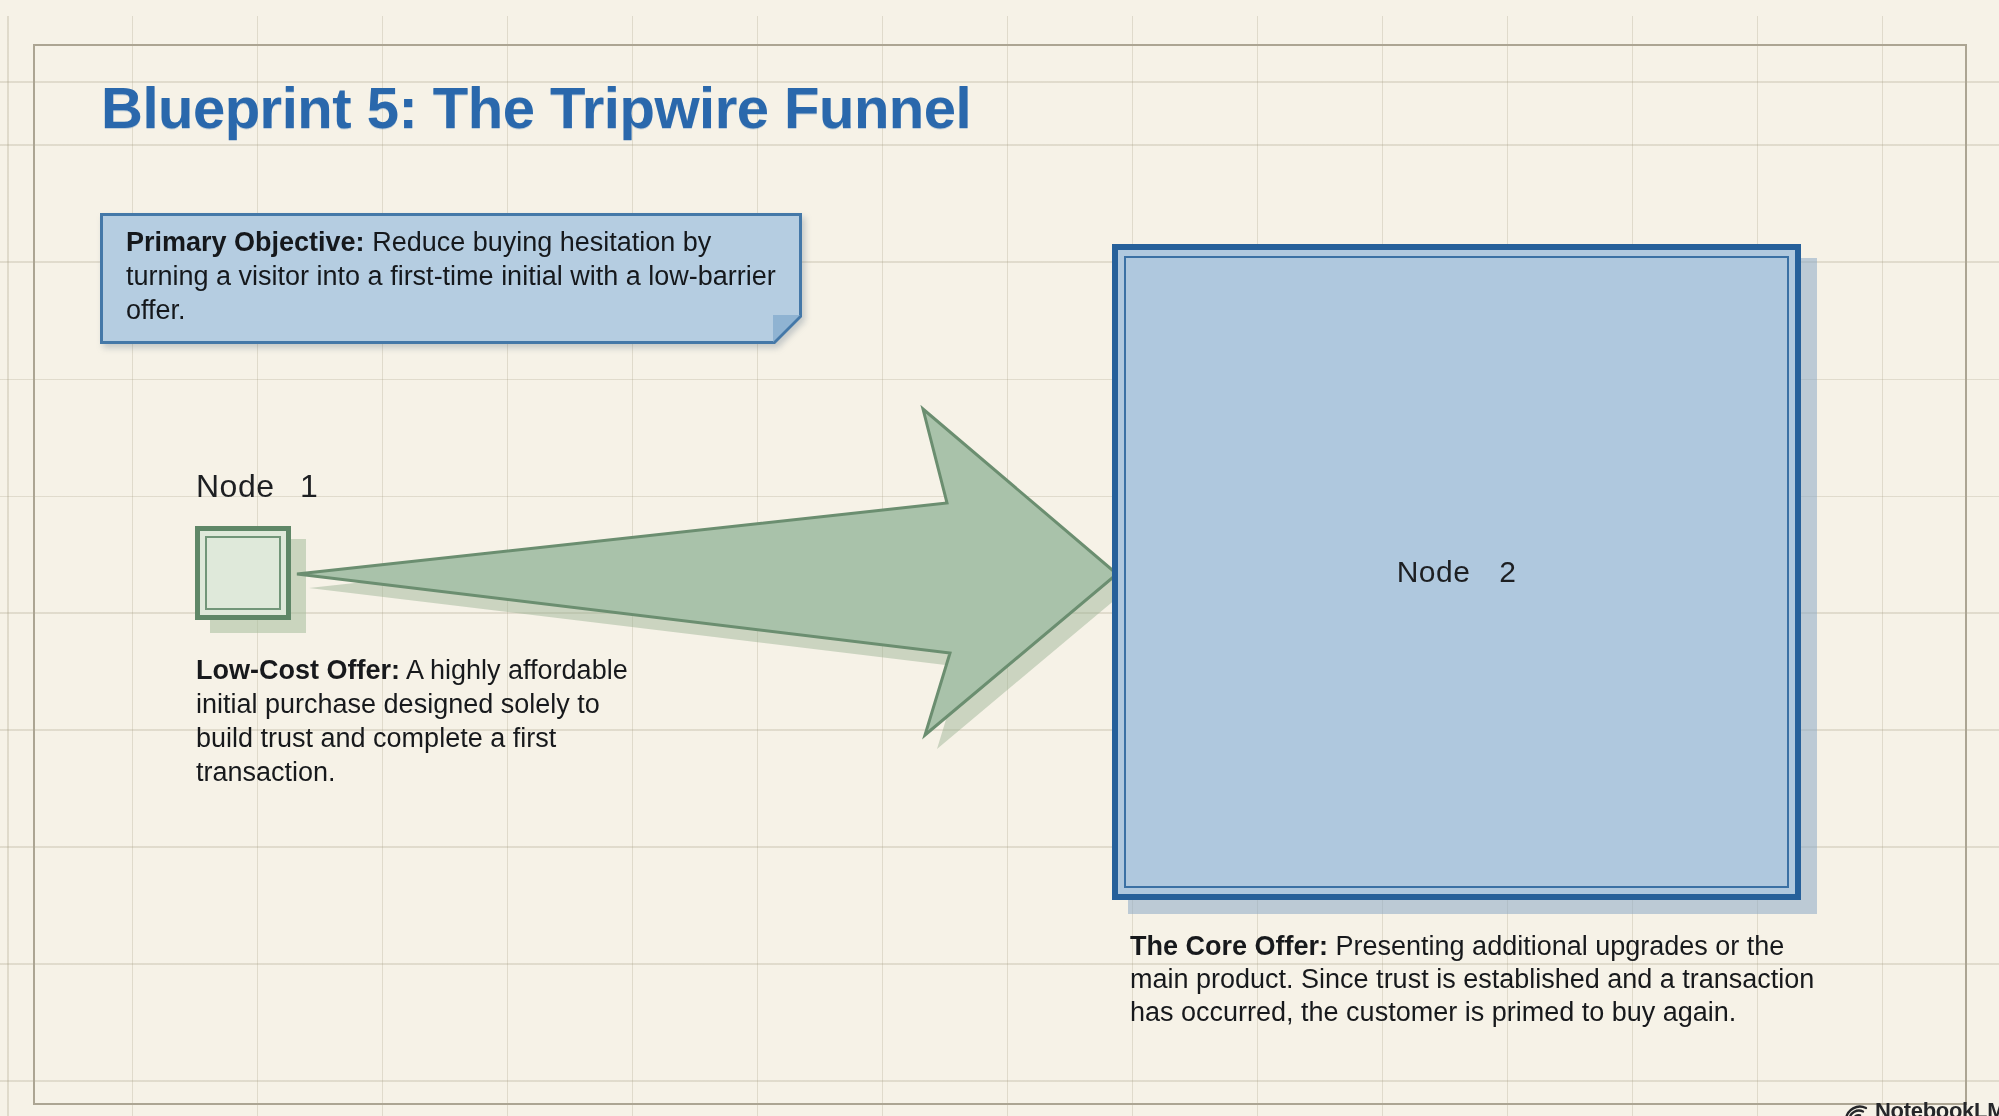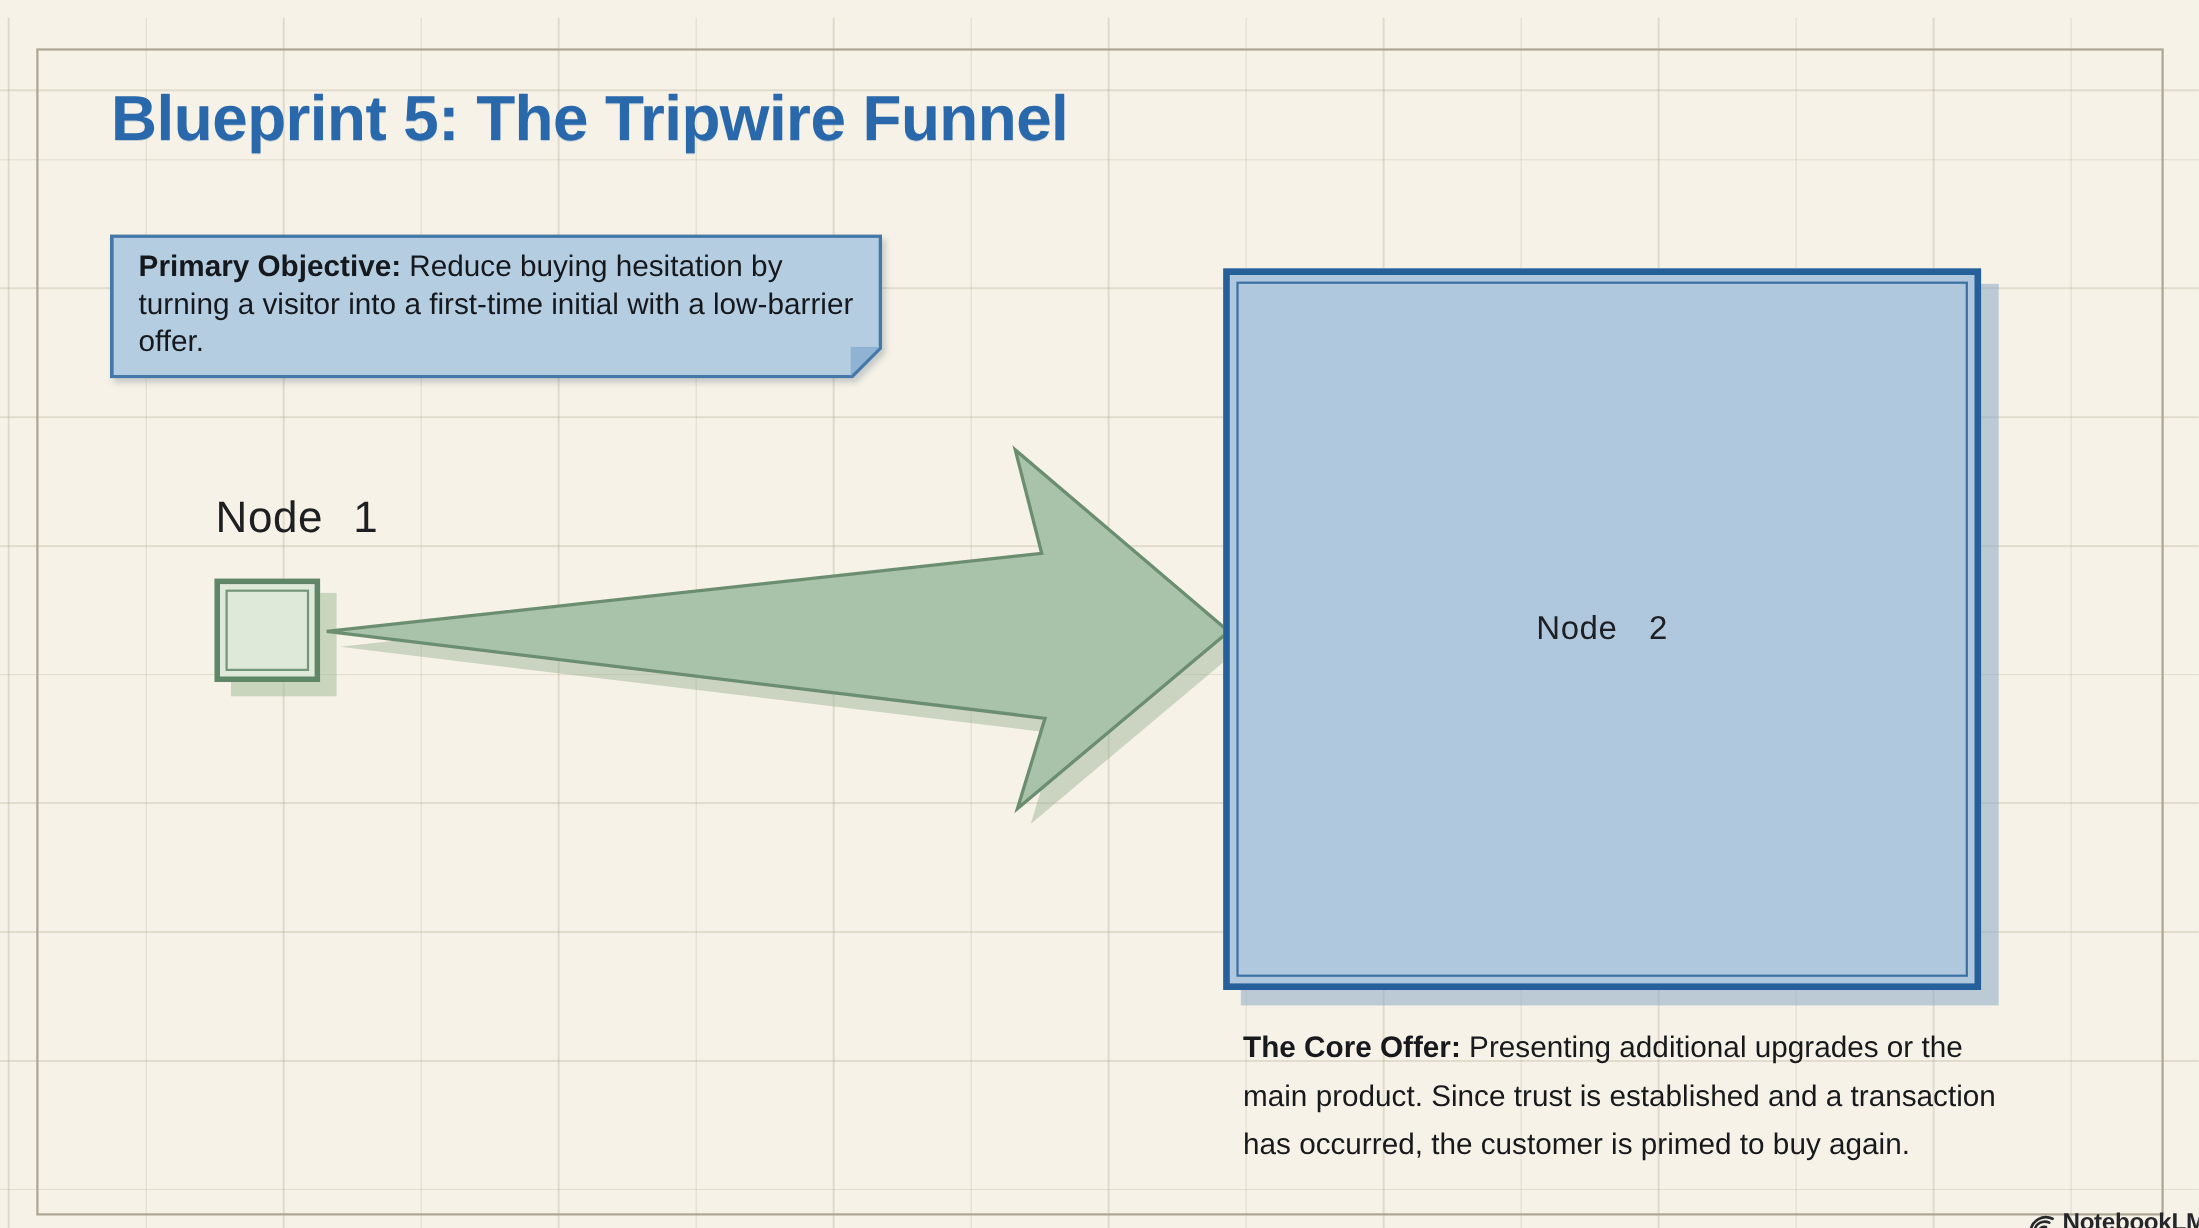--- a/index.html
+++ b/index.html
@@ -30,40 +30,40 @@
   .note-bg{position:absolute;inset:0;background:#4478a8;
         clip-path:polygon(0 0,100% 0,100% calc(100% - 27px),calc(100% - 27px) 100%,0 100%);}
   .note-bg::after{content:"";position:absolute;inset:3px;background:#b5cde1;
         clip-path:polygon(0 0,100% 0,100% calc(100% - 26px),calc(100% - 26px) 100%,0 100%);}
   .note-fold{position:absolute;right:2px;bottom:2px;width:27px;height:27px;
         background:#8fb3d2;clip-path:polygon(0 0,100% 0,0 100%);}
   .note-text{position:absolute;left:26px;top:12px;width:650px;margin:0;
         font-size:27px;line-height:34px;color:#15181c;}
   .note-text b{font-weight:bold;text-align:center;}
   
-  .node1-label{position:absolute;left:196px;top:433px;font-size:40px;color:#1d1f22;
+  .node1-label{position:absolute;left:196px;top:452px;font-size:32px;color:#1d1f22;
         word-spacing:16px;letter-spacing:0.5px;}
   .node1{position:absolute;left:195px;top:510px;width:86px;height:84px;
         background:#dfe9da;border:5px solid #5f8767;
         box-shadow:15px 13px 0 0 rgba(166,190,156,0.55);}
   .node1-inner{position:absolute;inset:5px;border:2px solid rgba(95,135,103,0.85);}
   
   .arrow{position:absolute;left:285px;top:382px;}
   
   .node2{position:absolute;left:1112px;top:228px;width:677px;height:644px;
         background:#afc8de;border:6px solid #26609a;
         box-shadow:16px 14px 0 0 rgba(141,170,199,0.55);}
   .node2-inner{position:absolute;inset:6px;border:2px solid rgba(38,96,154,0.85);}
   .node2-label{position:absolute;inset:0;display:flex;align-items:center;justify-content:center;
         font-size:30px;color:#1d1f22;word-spacing:20px;letter-spacing:0.5px;}
   
   .caption{position:absolute;margin:0;font-size:27px;line-height:34px;color:#17191c;}
   .caption b{font-weight:bold;}
   .caption1{left:196px;top:637px;width:462px;}
-  .caption2{left:1130px;top:914px;width:708px;line-height:44px;}
+  .caption2{left:1130px;top:914px;width:708px;line-height:33px;}
   
   .watermark{position:absolute;left:1843px;top:1082px;display:flex;align-items:center;gap:6px;}
   .watermark .wm-text{font-size:22px;font-weight:600;color:#26272a;letter-spacing:-0.3px;}
   .wm-icon{display:block;}
 </style>
 </head>
 <body>
 
 <div class="canvas">
 
@@ -80,20 +80,21 @@
   <div class="node1-label">Node 1</div>
   <div class="node1">
     <div class="node1-inner"></div>
   </div>
 
   <svg class="arrow" width="852" height="368" viewBox="0 0 852 368">
     <polygon points="24,190 674,119 650,25 844,190 652,351 677,269" fill="rgba(150,175,145,0.45)"></polygon>
     <polygon points="12,176 662,105 638,11 832,176 640,337 665,255" fill="#a9c2aa" stroke="#6b8e70" stroke-width="3" stroke-linejoin="miter"></polygon>
   </svg>
 
+  <p class="caption caption1"><b>Low-Cost Offer:</b><span> A highly affordable initial purchase designed solely to build trust and complete a first transaction.</span></p>
 
   <div class="node2">
     <div class="node2-inner"></div>
     <div class="node2-label">Node 2</div>
   </div>
 
   <p class="caption caption2"><b>The Core Offer:</b><span> Presenting additional upgrades or the main product. Since trust is established and a transaction has occurred, the customer is primed to buy again.</span></p>
 
   <div class="watermark">
     <svg class="wm-icon" width="26" height="22" viewBox="0 0 26 22">

